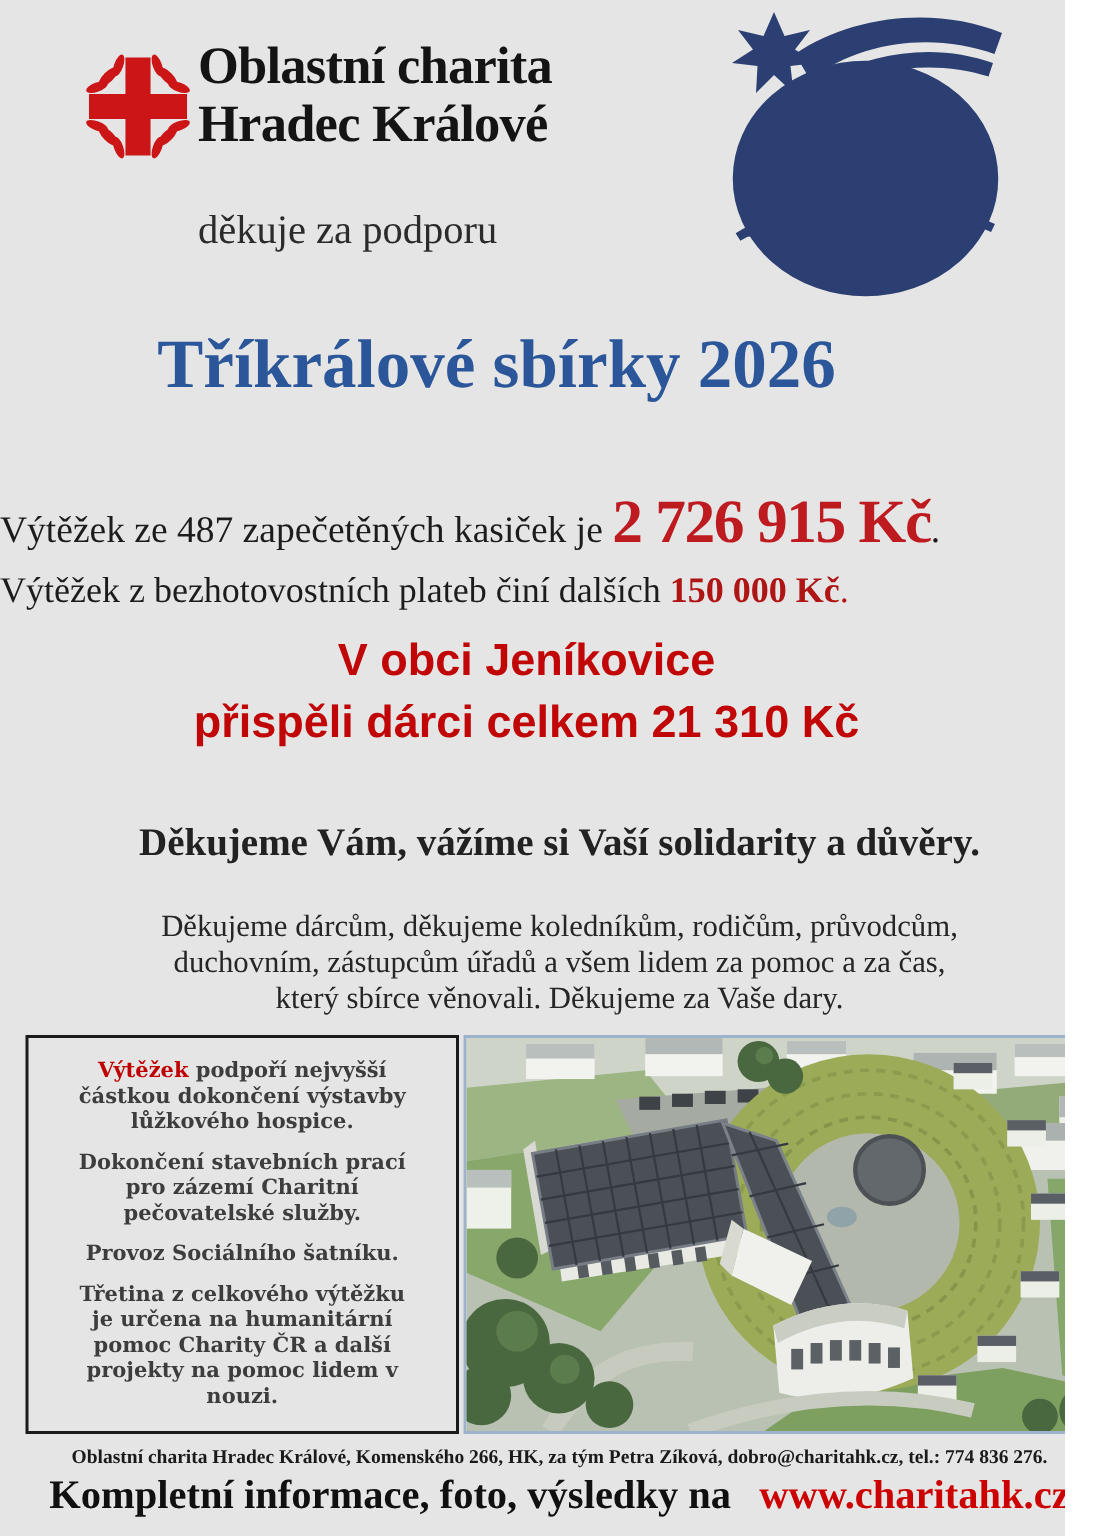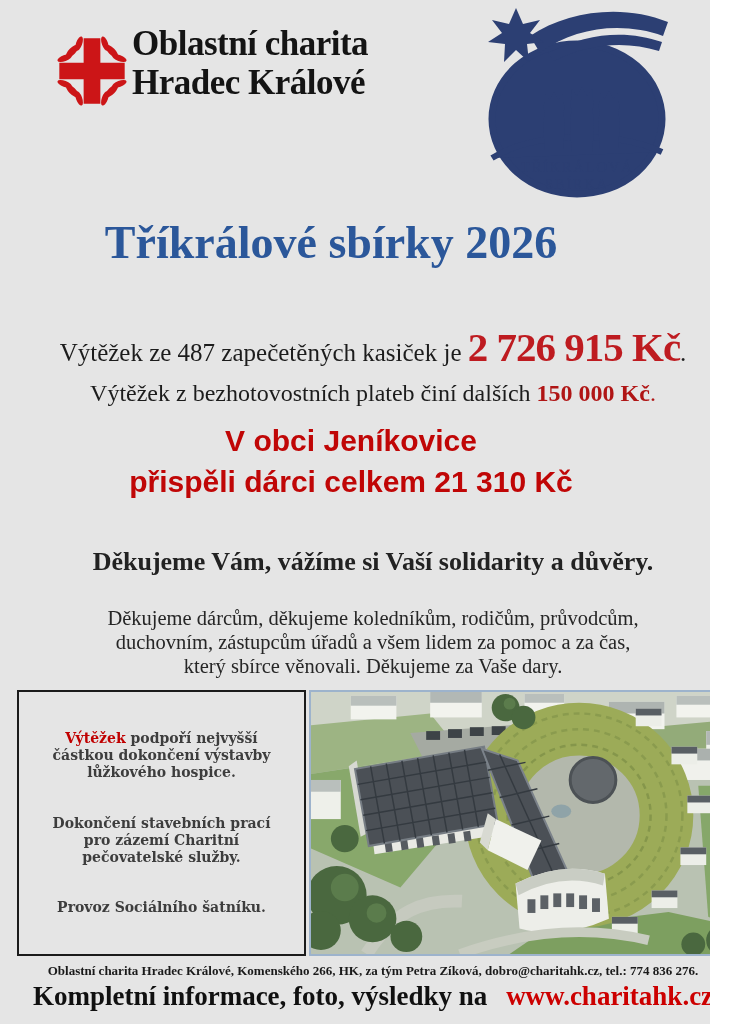--- a/index.html
+++ b/index.html
@@ -9,21 +9,21 @@
   .caritas-logo{position:absolute;left:54px;top:32px;width:76px;height:78px;}
   .org-name{position:absolute;left:132px;top:24px;font-size:35px;line-height:39px;
             font-weight:600;color:#141414;letter-spacing:-0.5px;}
   .tagline{position:absolute;left:132px;top:138px;font-size:27px;color:#2b2b2b;}
   .tks-logo{position:absolute;left:476px;top:0px;width:204px;height:198px;}
   .navy{fill:#2c3f73;}
   
   .title{position:absolute;top:216px;left:0;width:746px;text-align:center;
          transform:translateX(-42px);font-size:46px;font-weight:bold;color:#2b579a;}
   
-  .results{position:absolute;top:324px;left:0;width:746px;text-align:center;color:#1c1c1c;}
+  .results{position:absolute;top:324px;left:0;width:746px;color:#1c1c1c;}
   .results .l1{font-size:25px;line-height:46px;}
   .amount-main{font-size:41px;font-weight:bold;color:#be1b20;letter-spacing:-1px;}
   .results .l2{font-size:24px;line-height:30px;margin-top:2px;}
   .amount-sec{font-weight:bold;color:#b01515;}
   .sec-dot{color:#b01515;}
   
   .municipality{position:absolute;top:420px;left:0;width:746px;text-align:center;
       transform:translateX(-22px);font-family:"Liberation Sans",sans-serif;
       font-weight:bold;font-size:30px;line-height:41px;color:#c00606;}
   
@@ -78,20 +78,21 @@
         </g>
       </g>
     </svg>
   </div>
 
   <div class="org-name">
     <div>Oblastní charita</div>
     <div>Hradec Králové</div>
   </div>
 
+  <div class="tagline">děkuje za podporu</div>
 
   <div class="tks-logo">
     <svg viewBox="0 0 204 198" width="204" height="198">
       <ellipse class="navy" cx="101" cy="119" rx="85" ry="75" fill="none" stroke="#2c3f73" stroke-width="7"></ellipse>
       <path class="navy" d="M54 36 C92 10 148 4 192 22 L187 36 C148 22 100 26 64 53 Z"></path>
       <path class="navy" d="M72 53 C112 32 152 30 186 42 L183 51 C150 41 114 43 78 61 Z"></path>
       <polygon class="navy" points="40,8 47,24 64,20 54,33 68,42 51,44 53,62 40,50 28,62 29,44 12,42 26,33 16,20 33,24"></polygon>
       <path class="navy" d="M16 158 C58 132 140 130 186 152" fill="none" stroke="#2c3f73" stroke-width="6"></path>
       <g class="navy">
         <path transform="translate(78,150)" d="M-9 0 C-10 -14 -12 -26 -9 -38 C-12 -42 -10 -46 -9 -48 L-9 -56 L-4.5 -50.5 L0 -58 L4.5 -50.5 L9 -56 L9 -48 C10 -46 12 -42 9 -38 C12 -26 10 -14 9 0 Z"></path>
@@ -120,20 +121,21 @@
     <div>Děkujeme dárcům, děkujeme koledníkům, rodičům, průvodcům,</div>
     <div>duchovním, zástupcům úřadů a všem lidem za pomoc a za čas,</div>
     <div>který sbírce věnovali. Děkujeme za Vaše dary.</div>
   </div>
 
   <div class="bottom">
     <div class="usage-box">
       <div><span class="hl">Výtěžek</span><span> podpoří nejvyšší částkou dokončení výstavby lůžkového hospice.</span></div>
       <div>Dokončení stavebních prací pro zázemí Charitní pečovatelské služby.</div>
       <div>Provoz Sociálního šatníku.</div>
+      <div>Třetina z celkového výtěžku je určena na humanitární pomoc Charity ČR a další projekty na pomoc lidem v nouzi.</div>
     </div>
 
     <div class="photo">
       <svg viewBox="0 0 428 268" preserveAspectRatio="none">
         <rect width="428" height="268" fill="#b9c2b2"></rect>
         <rect width="428" height="64" fill="#cfd4c8"></rect>
         <polygon points="0,34 120,22 150,60 0,84" fill="#9db483"></polygon>
         <polygon points="300,40 428,28 428,96 330,70" fill="#93ab79"></polygon>
         <polygon points="0,84 90,70 140,140 90,200 0,160" fill="#88a86b"></polygon>
         <polygon points="390,96 428,96 428,240 400,230" fill="#86a76a"></polygon>

